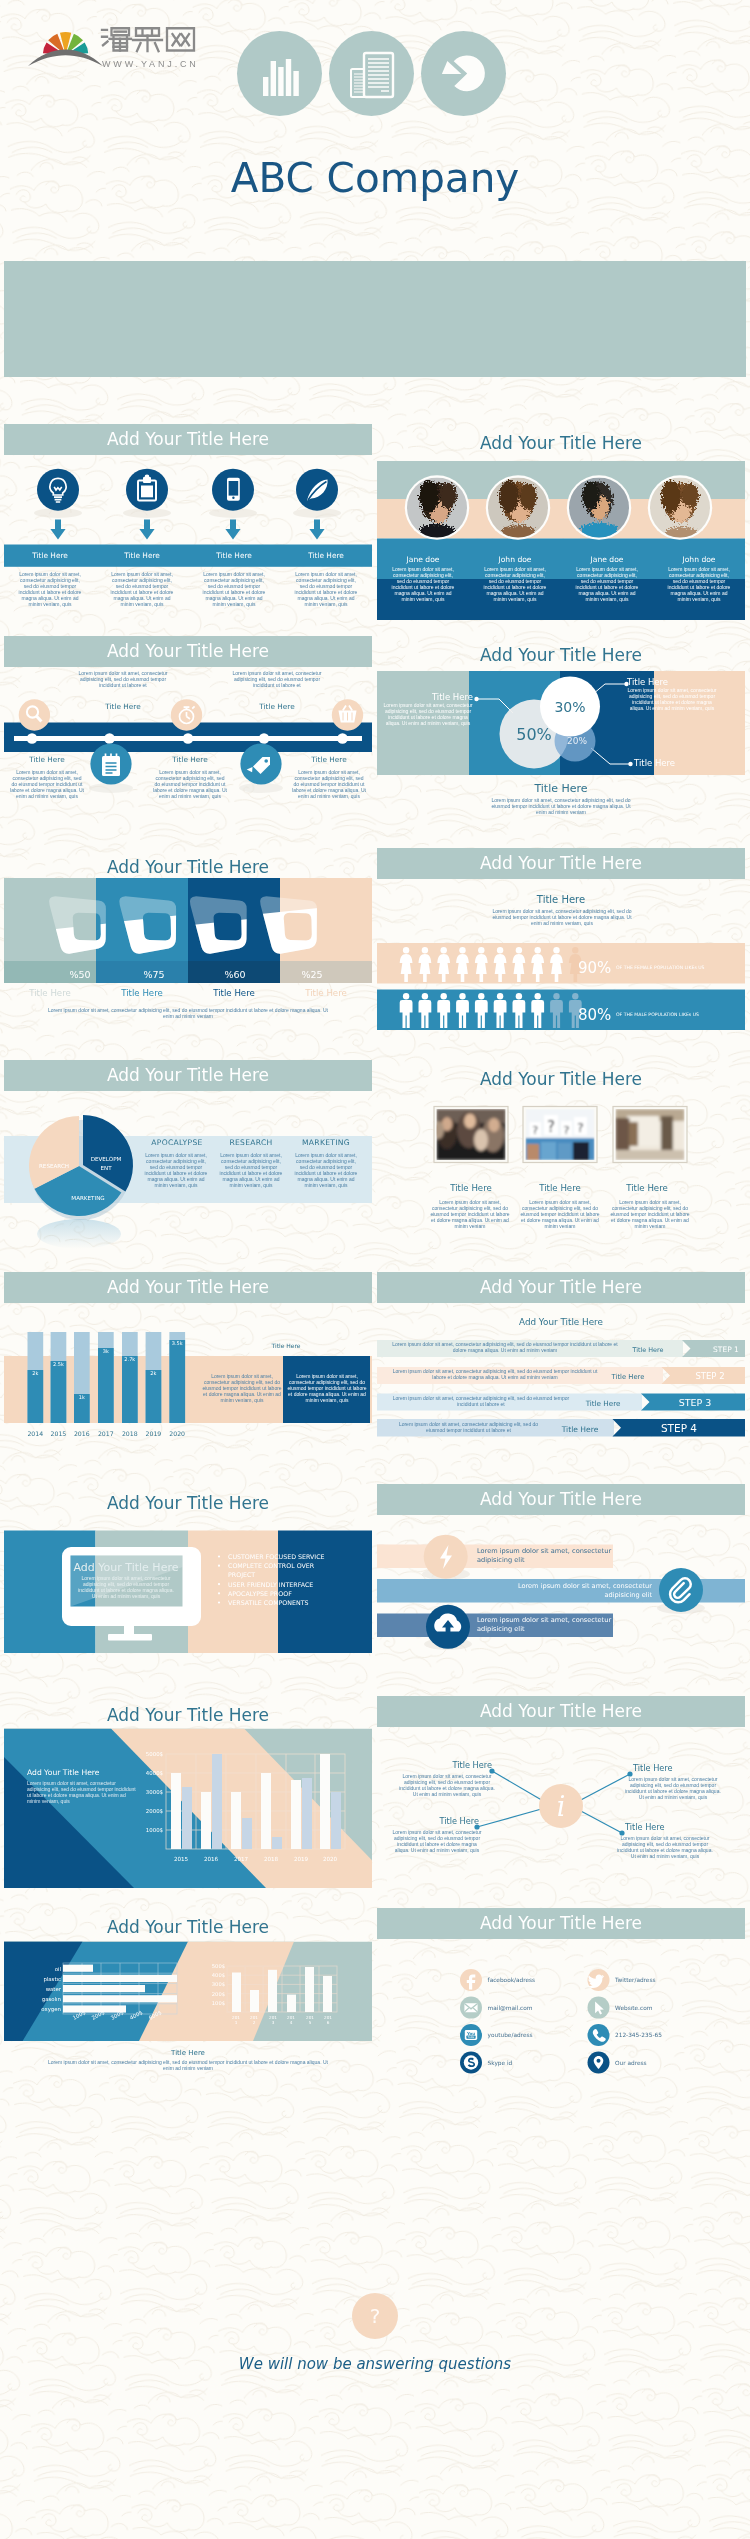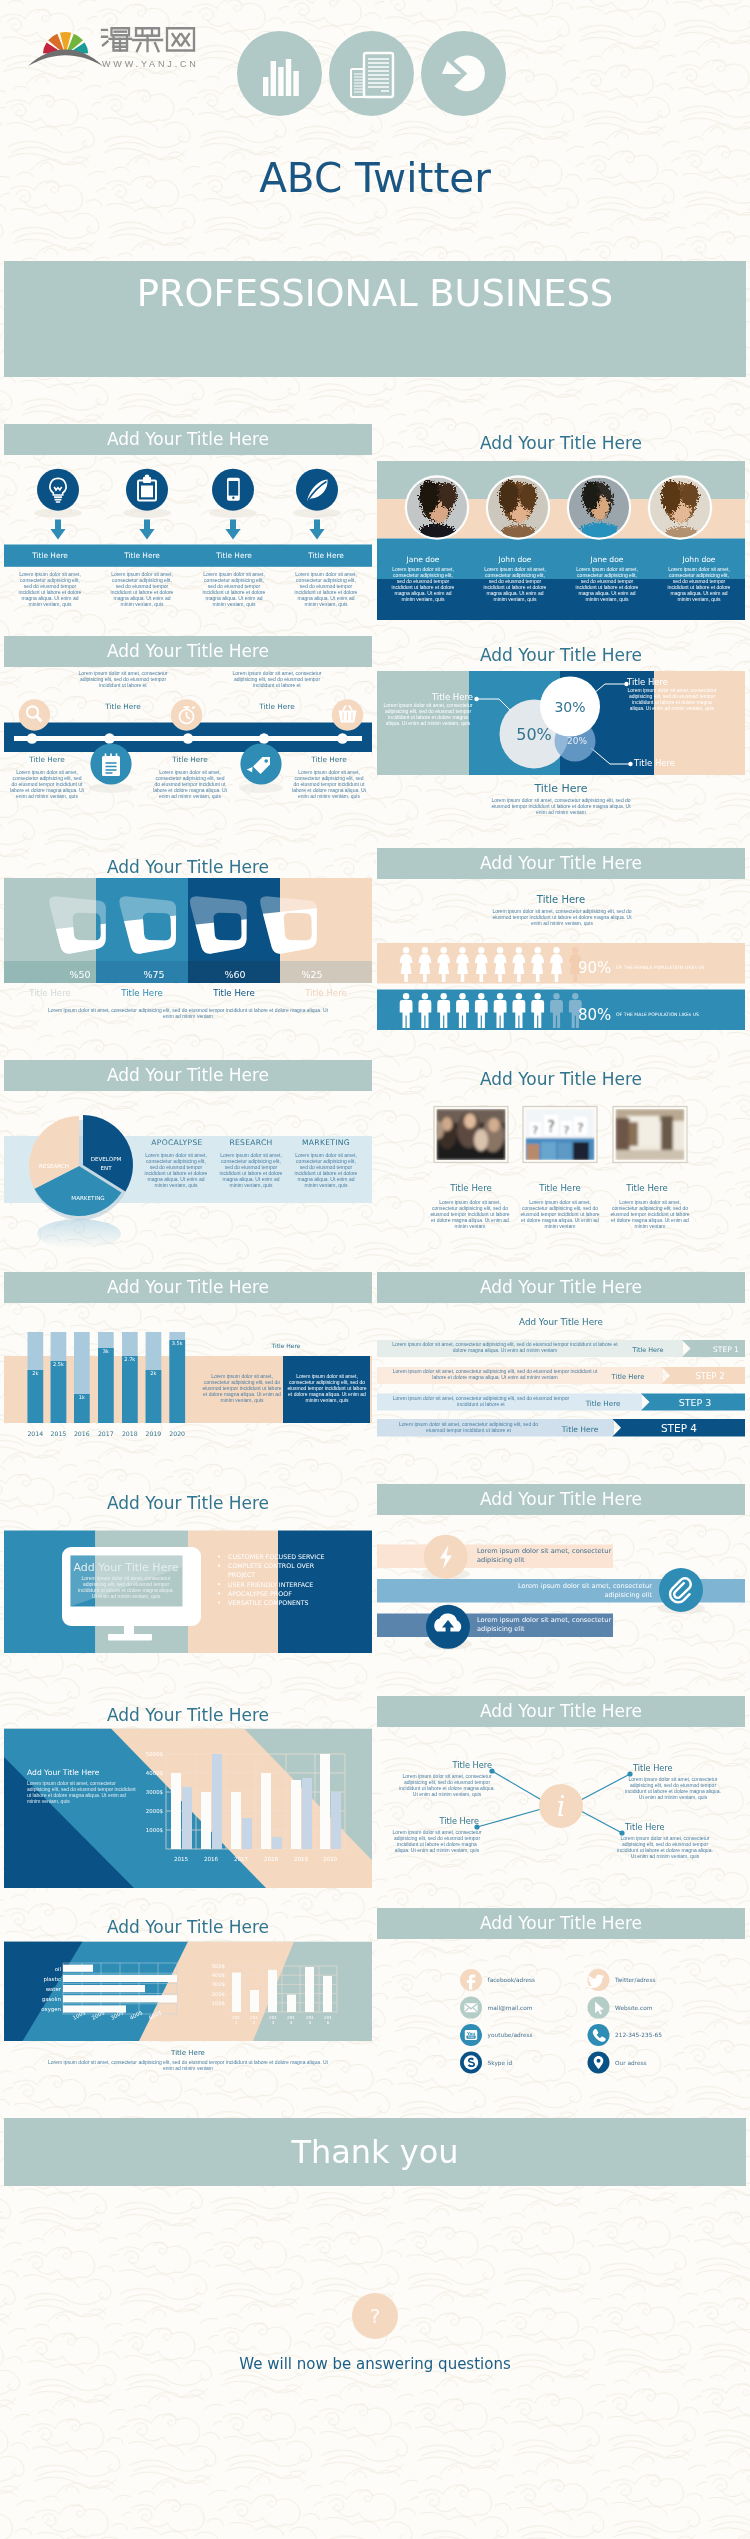--- a/index.html
+++ b/index.html
@@ -32,21 +32,21 @@
         font-family:"Liberation Sans",sans-serif;}
   .body2w{color:#fff;}
 
   .thankbanner{position:absolute;left:4px;top:2118px;width:742px;height:68px;background:#b0c9c7;}
   .thankbanner div{color:#fff;font-size:32px;text-align:center;line-height:68px;
        font-family:"DejaVu Sans",sans-serif;font-weight:400;}
   .qcirc{position:absolute;left:352px;top:2293px;width:46px;height:46px;border-radius:50%;background:#f5d8c0;}
   .qcirc span{display:block;width:46px;text-align:center;line-height:46px;color:#fffaf6;font-size:20px;
        font-family:"DejaVu Sans",sans-serif;}
   .qtext{position:absolute;left:0;top:2355px;width:750px;text-align:center;color:#1b5e87;font-size:15px;
-       font-family:"DejaVu Sans",sans-serif;}
+       font-family:"DejaVu Sans",sans-serif;font-style:italic;}
 </style>
 </head>
 <body>
 
 <svg class="bgpat" viewBox="0 0 750 2539" xmlns="http://www.w3.org/2000/svg">
  <defs>
   <pattern id="cloudpat" width="96" height="86" patternUnits="userSpaceOnUse" patternTransform="rotate(-3)">
     <g fill="none" stroke="#f1ece2" stroke-width="1" stroke-linecap="round">
       <path d="M-10 26 C -2 14, 16 11, 24 20 C 30 9, 46 9, 50 18 C 60 13, 72 20, 72 31 C 72 40, 64 45, 56 42"></path>
       <path d="M6 23 C 9 17, 19 17, 20 25 C 21 31, 13 33, 10 29 C 9 26, 13 23, 15 26"></path>
@@ -134,24 +134,23 @@
 </div>
 <div class="hdr-circ" style="left:421px;top:31px;">
   <svg width="85" height="85" viewBox="0 0 85 85">
     <g transform="translate(43.5,42.5) scale(0.78) translate(-43.5,-42.5)">
       <path d="M47 42.5 L30.4 58.6 A23 23 0 1 0 29.7 26.7 Z" fill="#fdfdfb"></path>
       <path d="M21.5 26.5 L39.5 43 L14.5 43 Z" fill="#fdfdfb"></path>
     </g>
   </svg>
 </div>
 
-<div class="company">ABC Twitter</div>
+<div class="company">ABC Company</div>
 
 <div class="titlebanner">
-  <div class="l l1">PROFESSIONAL BUSINESS</div>
 </div>
 
 <div class="slide" style="left:4px;top:424px;">
   <div class="bar-title">Add Your Title Here</div>
   <svg width="368" height="196" viewBox="0 0 368 196" style="position:absolute;left:0;top:0;">
     <g fill="#e6e1d8" opacity="0.5">
       <ellipse cx="54" cy="89" rx="24" ry="5"></ellipse>
           <ellipse cx="143" cy="89" rx="24" ry="5"></ellipse>
       <ellipse cx="229" cy="89" rx="24" ry="5"></ellipse>
           <ellipse cx="313" cy="89" rx="24" ry="5"></ellipse>
@@ -1029,21 +1028,18 @@
       <text x="110.6" y="129.2">youtube/adress</text>
       <text x="110.6" y="156.7">Skype id</text>
       <text x="238" y="74.2">Twitter/adress</text>
       <text x="238" y="101.8">Websıte.com</text>
       <text x="238" y="129.2">212-345-235-65</text>
       <text x="238" y="156.7">Our adress</text>
     </g>
   </svg>
 </div>
 
-<div class="thankbanner">
-  <div>Thank you</div>
-</div>
 <div class="qcirc">
   <span>?</span>
 </div>
 <div class="qtext">We will now be answering questions</div>
 
 </div>
 
 </body></html>

